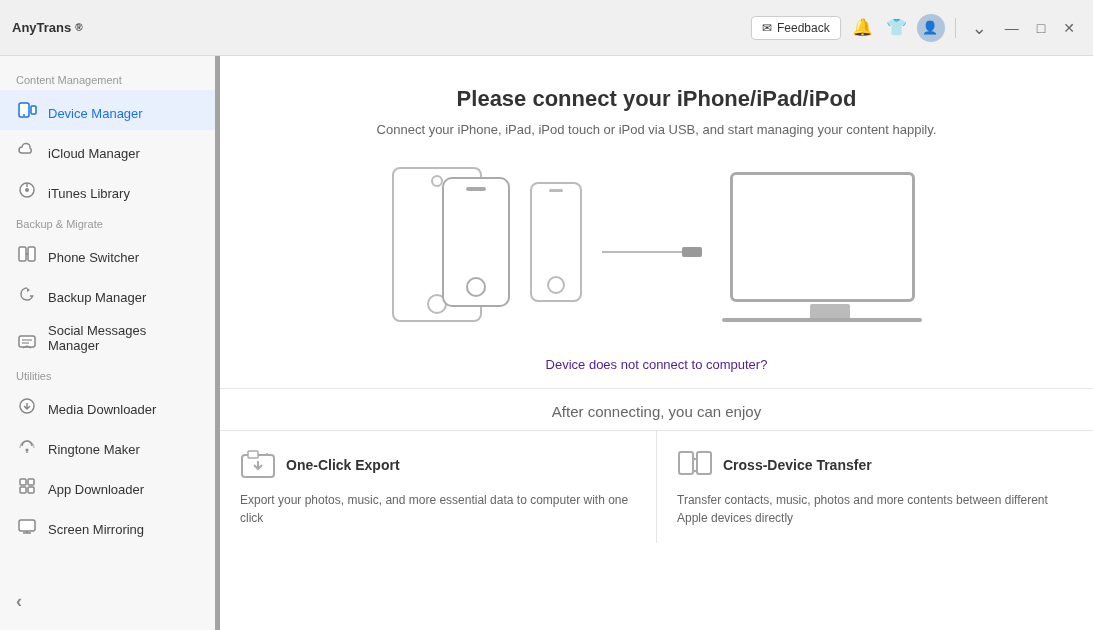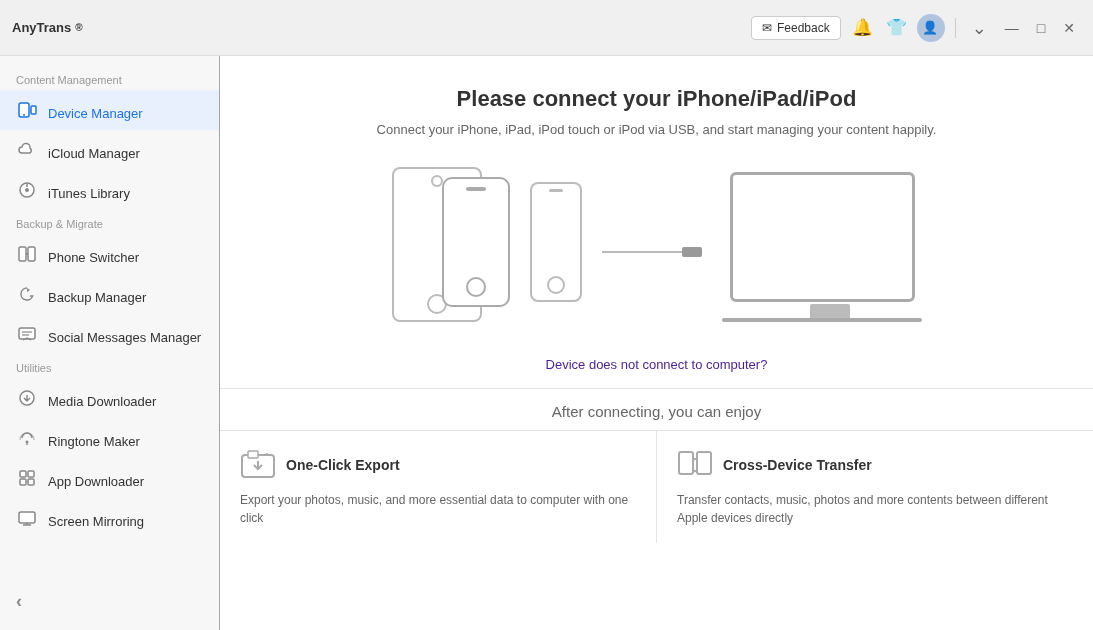--- a/index.html
+++ b/index.html
@@ -30,21 +30,21 @@
     .win-btn { font-size: 14px; color: #666; cursor: pointer; padding: 2px 6px; }
     .separator-v { width: 1px; height: 20px; background: #ccc; margin: 0 4px; }
 
     
     .main-layout { display: flex; flex: 1; overflow: hidden; }
 
     
     .sidebar {
       width: 220px;
       background: #f7f7f7;
-      border-right: 1px solid #a3a3a3;
+      border-right: 5px solid #a3a3a3;
       display: flex;
       flex-direction: column;
       padding: 10px 0;
       flex-shrink: 0;
       overflow-y: auto;
     }
     .sidebar-section-label {
       font-size: 11px;
       color: #999;
       padding: 8px 16px 4px;

